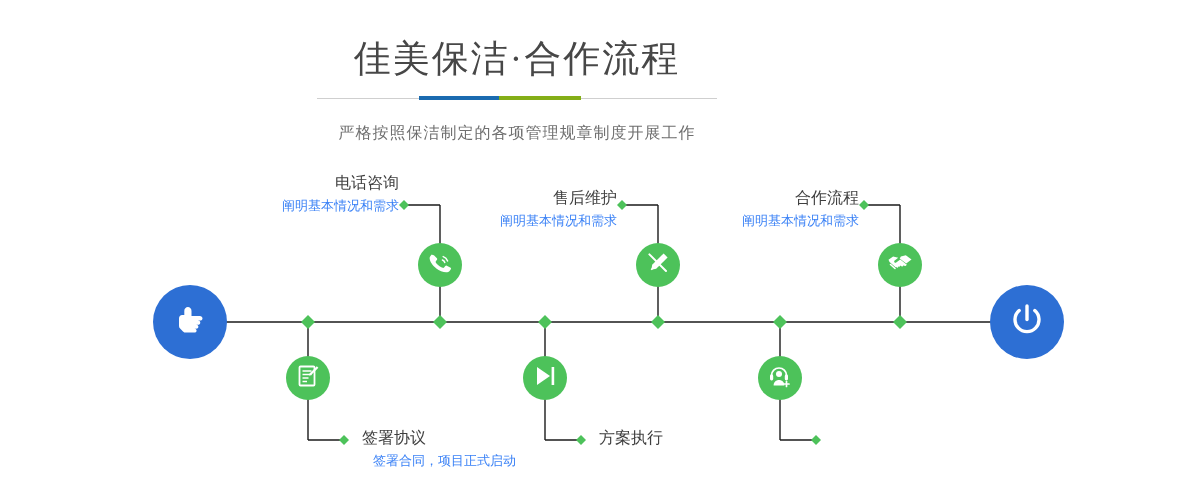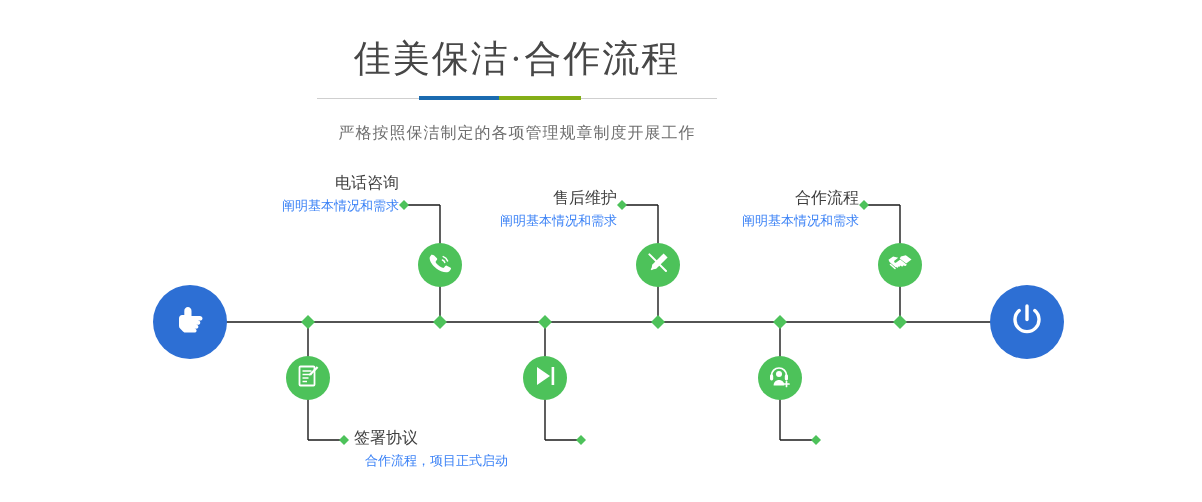--- a/index.html
+++ b/index.html
@@ -120,21 +120,21 @@
     line-height: 20px;
   }
   .label-desc {
     font-size: 13px;
     color: #3b82f6;
     line-height: 19px;
     padding-top: 3px;
   }
   .label.top  { text-align: right; }
   .label.top .label-desc { padding-right: 0px; }
-  .label.bottom { text-align: left; }
+  .label.bottom { text-align: left; margin-left: 8px; }
   .label.bottom .label-desc { padding-left: 11px; }
 </style>
 </head>
 <body>
 
 <div class="header">
   <h1 class="page-title">佳美保洁·合作流程</h1>
   <div class="divider-wrap">
     <div class="divider-line"></div>
     <div class="divider-seg blue"></div>
@@ -278,18 +278,19 @@
     <div class="label-title">售后维护</div>
     <div class="label-desc">阐明基本情况和需求</div>
   </div>
   <div class="label top" style="left:614px; top:188px; width:245px;">
     <div class="label-title">合作流程</div>
     <div class="label-desc">阐明基本情况和需求</div>
   </div>
 
   <div class="label bottom" style="left:354px; top:428px; width:260px;">
     <div class="label-title">签署协议</div>
-    <div class="label-desc">合作流程，项目正式启动</div>
+    <div class="label-desc">签署合同，项目正式启动</div>
   </div>
   <div class="label bottom" style="left:591px; top:428px; width:260px;">
+    <div class="label-title">方案执行</div>
   </div>
 
 </div>
 
 </body></html>

